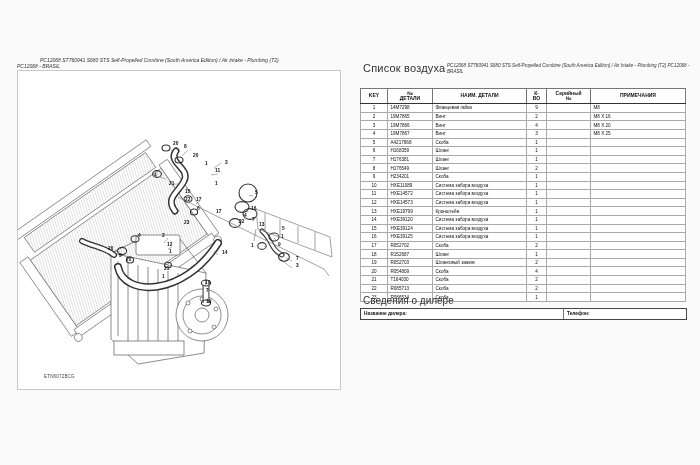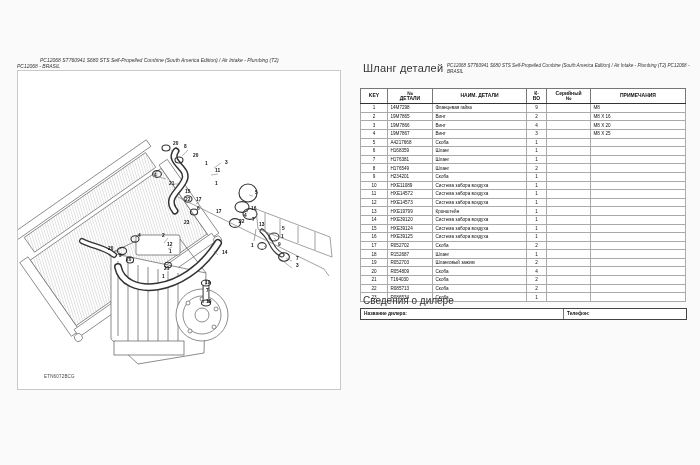--- a/index.html
+++ b/index.html
@@ -201,21 +201,21 @@
         <text x="263" y="167" class="callout">1</text>
         <text x="233" y="176" class="callout">1</text>
         <text x="260" y="175" class="callout">9</text>
         <text x="278" y="189" class="callout">7</text>
         <text x="278" y="196" class="callout">3</text>
       </g>
   </svg>
   <div class="figure-id">ETN6072BCG</div>
 </div>
 
-<div class="rp-title">Шланг деталей</div>
+<div class="rp-title">Список воздуха</div>
 <div class="rp-header">PC12068 ST760941 S680 STS Self-Propelled Combine (South America Edition) / Air Intake - Plumbing (T2) PC12068 - BRASIL</div>
 
 <table class="parts-table">
   <colgroup>
     <col class="col-key">
       <col class="col-pn">
       <col class="col-name">
     <col class="col-qty">
       <col class="col-ser">
       <col class="col-note">

